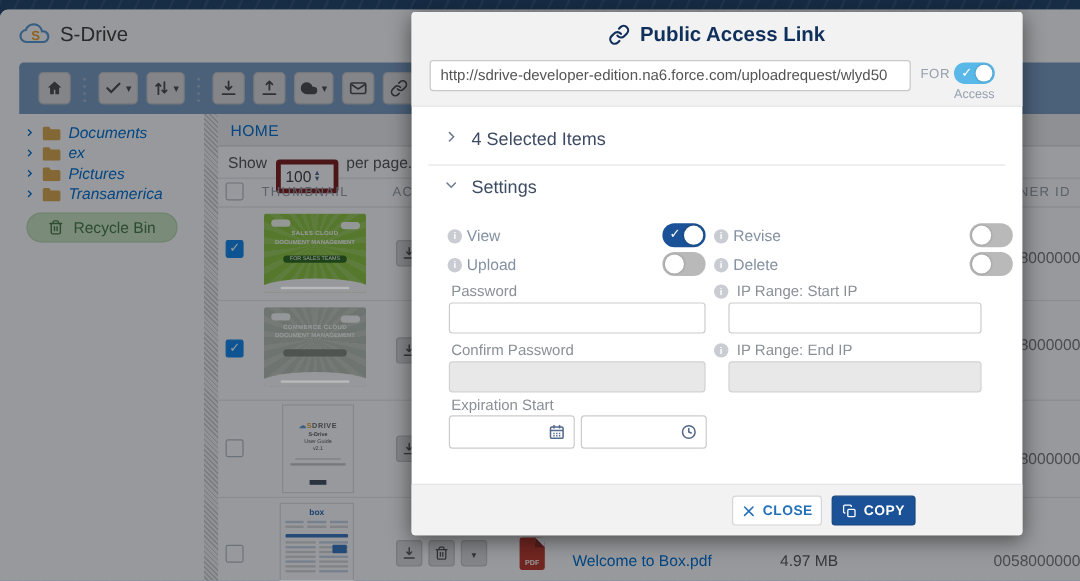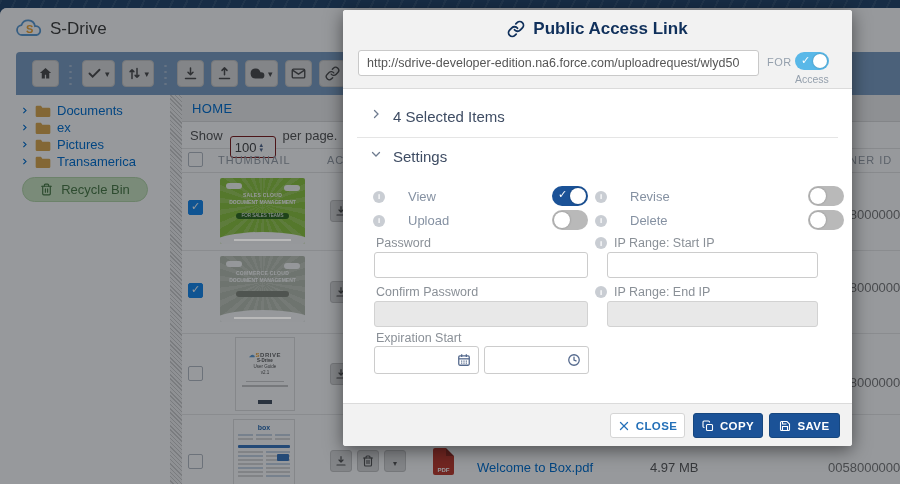--- a/index.html
+++ b/index.html
@@ -16,37 +16,37 @@
   .toolbar{position:absolute;left:16px;top:44px;right:0;height:43px;background:#7d9fc4;
     border-top-left-radius:4px;display:flex;align-items:center;padding-left:16px;gap:7px;box-sizing:border-box;}
   .tbtn{height:27px;min-width:27px;background:#dcdcdc;border:1px solid #c6c6c6;border-radius:4px;
     display:flex;align-items:center;justify-content:center;gap:3px;color:#4c4c4c;padding:0 4px;box-sizing:border-box;}
   .tbtn svg{width:15px;height:15px;}
   .caret::after{content:"▾";font-size:9px;color:#4c4c4c;}
   .tsep{width:3px;height:22px;margin:0 3px;
     background-image:radial-gradient(circle,#a9bdd4 1px,transparent 1.4px);background-size:3px 6px;background-repeat:repeat-y;}
   
   .sidebar{position:absolute;left:0;top:87px;width:170px;bottom:0;background:#fff;}
-  .tree{position:absolute;left:0;top:7px;width:100%;}
+  .tree{position:absolute;left:0;top:7px;width:100%;font-style:italic;}
   .titem{display:flex;align-items:center;gap:6px;padding:1px 0 1px 20px;font-size:13px;color:#0070d2;height:15px;}
   .titem svg.chev{width:9px;height:9px;color:#0070d2;flex:0 0 auto;}
   .folder-ic{width:16px;height:12px;flex:0 0 auto;}
   .recycle{position:absolute;left:22px;top:82px;width:126px;height:25px;border-radius:13px;
     background:#cde7c3;border:1px solid #b6d8aa;color:#4a7a45;display:flex;align-items:center;justify-content:center;
     gap:8px;font-size:13px;box-sizing:border-box;}
   .recycle svg{width:13px;height:13px;}
   .resizer{position:absolute;left:170px;top:87px;width:12px;bottom:0;
     background:repeating-linear-gradient(45deg,#f2f2f2 0 2px,#cdcdcd 2px 3px);}
   
   .main{position:absolute;left:182px;top:87px;right:0;bottom:0;background:#fff;}
   .home-bar{position:absolute;left:0;right:0;top:0;height:27px;background:#f0f0f0;border-bottom:1px solid #ddd;
     display:flex;align-items:center;padding-left:10px;color:#0070d2;font-size:13px;letter-spacing:.4px;box-sizing:border-box;}
   .show-row{position:absolute;left:0;right:0;top:27px;height:27px;border-bottom:1px solid #e6e6e6;
     display:flex;align-items:center;padding-left:8px;gap:7px;font-size:13px;color:#555;box-sizing:border-box;}
-  .num-box{width:44px;height:20px;border:1px solid #7f1d1d;border-radius:3px;display:flex;align-items:center;background:#fff;margin-top:24px;}
+  .num-box{width:44px;height:20px;border:4px solid #7f1d1d;border-radius:3px;display:flex;align-items:center;background:#fff;margin-top:24px;}
   .num-box input{width:26px;border:0;outline:0;font-size:13px;color:#444;text-align:right;padding:0;background:transparent;
     font-family:"Liberation Sans",sans-serif;}
   .stepper{display:flex;flex-direction:column;line-height:5px;margin-left:3px;color:#54698d;font-size:7px;}
   .thead{position:absolute;left:0;right:0;top:54px;height:23px;border-bottom:1px solid #e6e6e6;
     font-size:11px;color:#99a0a9;letter-spacing:1px;}
   .thead .cb{top:3px;}
   .hlbl{position:absolute;top:5px;}
   .cb{position:absolute;width:15px;height:15px;border:1px solid #b6bcc4;border-radius:2px;background:#fff;box-sizing:border-box;}
   .cb.checked{background:#1589ee;border-color:#1589ee;}
   .cb.checked::after{content:"✓";color:#fff;font-size:11px;position:absolute;left:2px;top:-1px;}
@@ -115,21 +115,21 @@
   .sw.std{width:36px;height:20px;}
   .sw.sky{width:34px;height:18px;background:#59b8e8;}
   .sw.sky .kn{width:14px;height:14px;}
   .sec{position:absolute;display:flex;align-items:flex-start;gap:11px;font-size:15px;color:#3e4c63;}
   .sec svg{width:12px;height:12px;color:#6e7b8f;}
   .sec1{left:27px;top:98px;} .sec2{left:27px;top:138px;}
   .m-div{position:absolute;left:14px;right:14px;top:127px;border-top:1px solid #e5e5e5;}
   .info{display:inline-flex;width:12px;height:12px;border-radius:50%;background:#c9cdd3;color:#fff;
     align-items:center;justify-content:center;font-size:8px;font-weight:bold;flex:0 0 auto;}
   .info::after{content:"i";}
-  .trow-lbl{position:absolute;font-size:13px;color:#8591a2;display:flex;align-items:center;gap:23px;}
+  .trow-lbl{position:absolute;font-size:13px;color:#8591a2;display:flex;align-items:center;gap:4px;}
   .flbl{position:absolute;font-size:12.5px;color:#8a9097;display:flex;align-items:center;gap:7px;text-align:center;}
   .fin{position:absolute;height:26px;border:1px solid #ccc;border-radius:3px;background:#fff;box-sizing:border-box;
     font-family:"Liberation Sans",sans-serif;font-size:12px;color:#444;padding:0 7px;outline:none;}
   .fin:disabled,.fin.dis{background:#e8e8e8;border-color:#d2d2d2;}
   .dt{position:absolute;height:28px;width:105px;border:1px solid #ccc;border-radius:3px;background:#fff;box-sizing:border-box;}
   .dt svg{position:absolute;right:7px;top:6px;width:14px;height:14px;color:#54698d;}
   .m-foot{position:absolute;left:0;right:0;bottom:0;height:42px;background:#f2f2f2;border-top:1px solid #dbdbdb;
     border-radius:0 0 3px 3px;}
   .mbtn{position:absolute;top:9px;height:25px;border-radius:3px;display:flex;align-items:center;justify-content:center;
     gap:6px;font-size:11.5px;font-weight:bold;letter-spacing:.4px;box-sizing:border-box;}
@@ -525,23 +525,15 @@
           </svg>
         <span>CLOSE</span>
       </div>
       <div class="mbtn btn-copy">
         <svg viewBox="0 0 24 24" fill="none" stroke="currentColor" stroke-width="2.2">
             <rect x="9" y="9" width="12" height="12" rx="2"></rect>
             <path d="M5 15H4a2 2 0 0 1-2-2V4a2 2 0 0 1 2-2h9a2 2 0 0 1 2 2v1"></path>
           </svg>
         <span>COPY</span>
       </div>
-      <div class="mbtn btn-save">
-        <svg viewBox="0 0 24 24" fill="none" stroke="currentColor" stroke-width="2.2">
-            <path d="M19 21H5a2 2 0 0 1-2-2V5a2 2 0 0 1 2-2h11l5 5v11a2 2 0 0 1-2 2z"></path>
-            <polyline points="17 21 17 13 7 13 7 21"></polyline>
-            <polyline points="7 3 7 8 15 8"></polyline>
-          </svg>
-        <span>SAVE</span>
-      </div>
     </div>
   </div>
 </div>
 
 </body></html>

